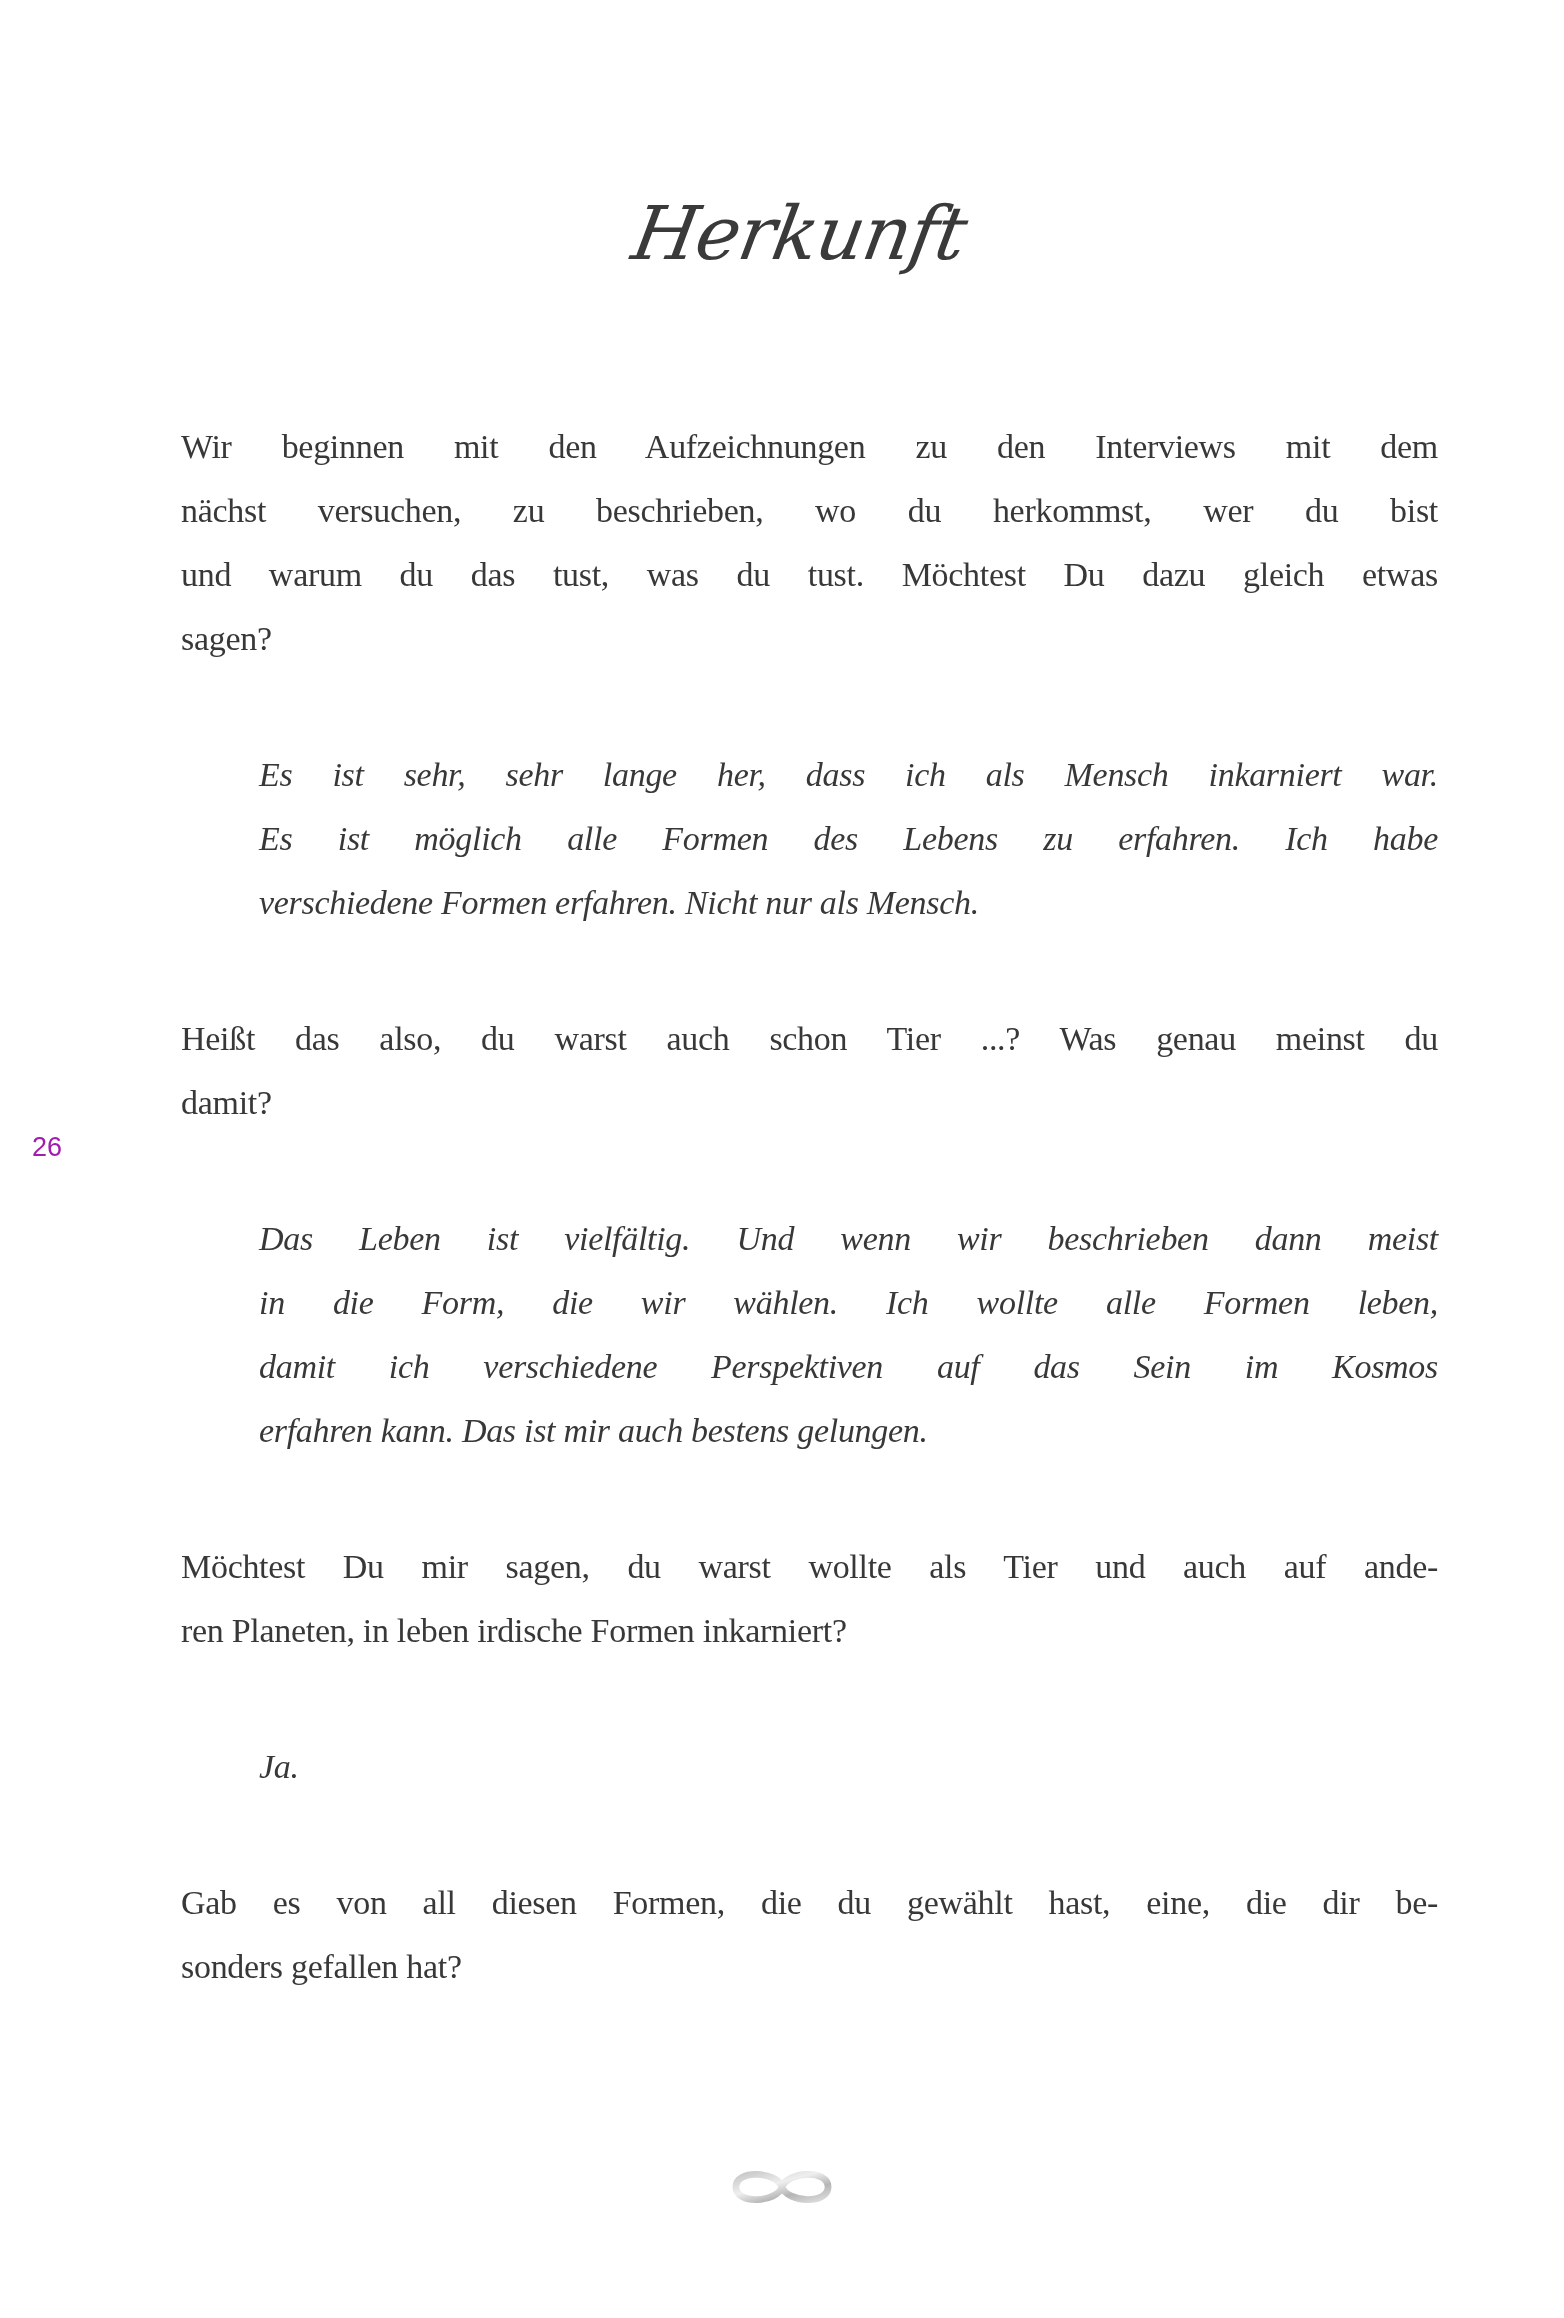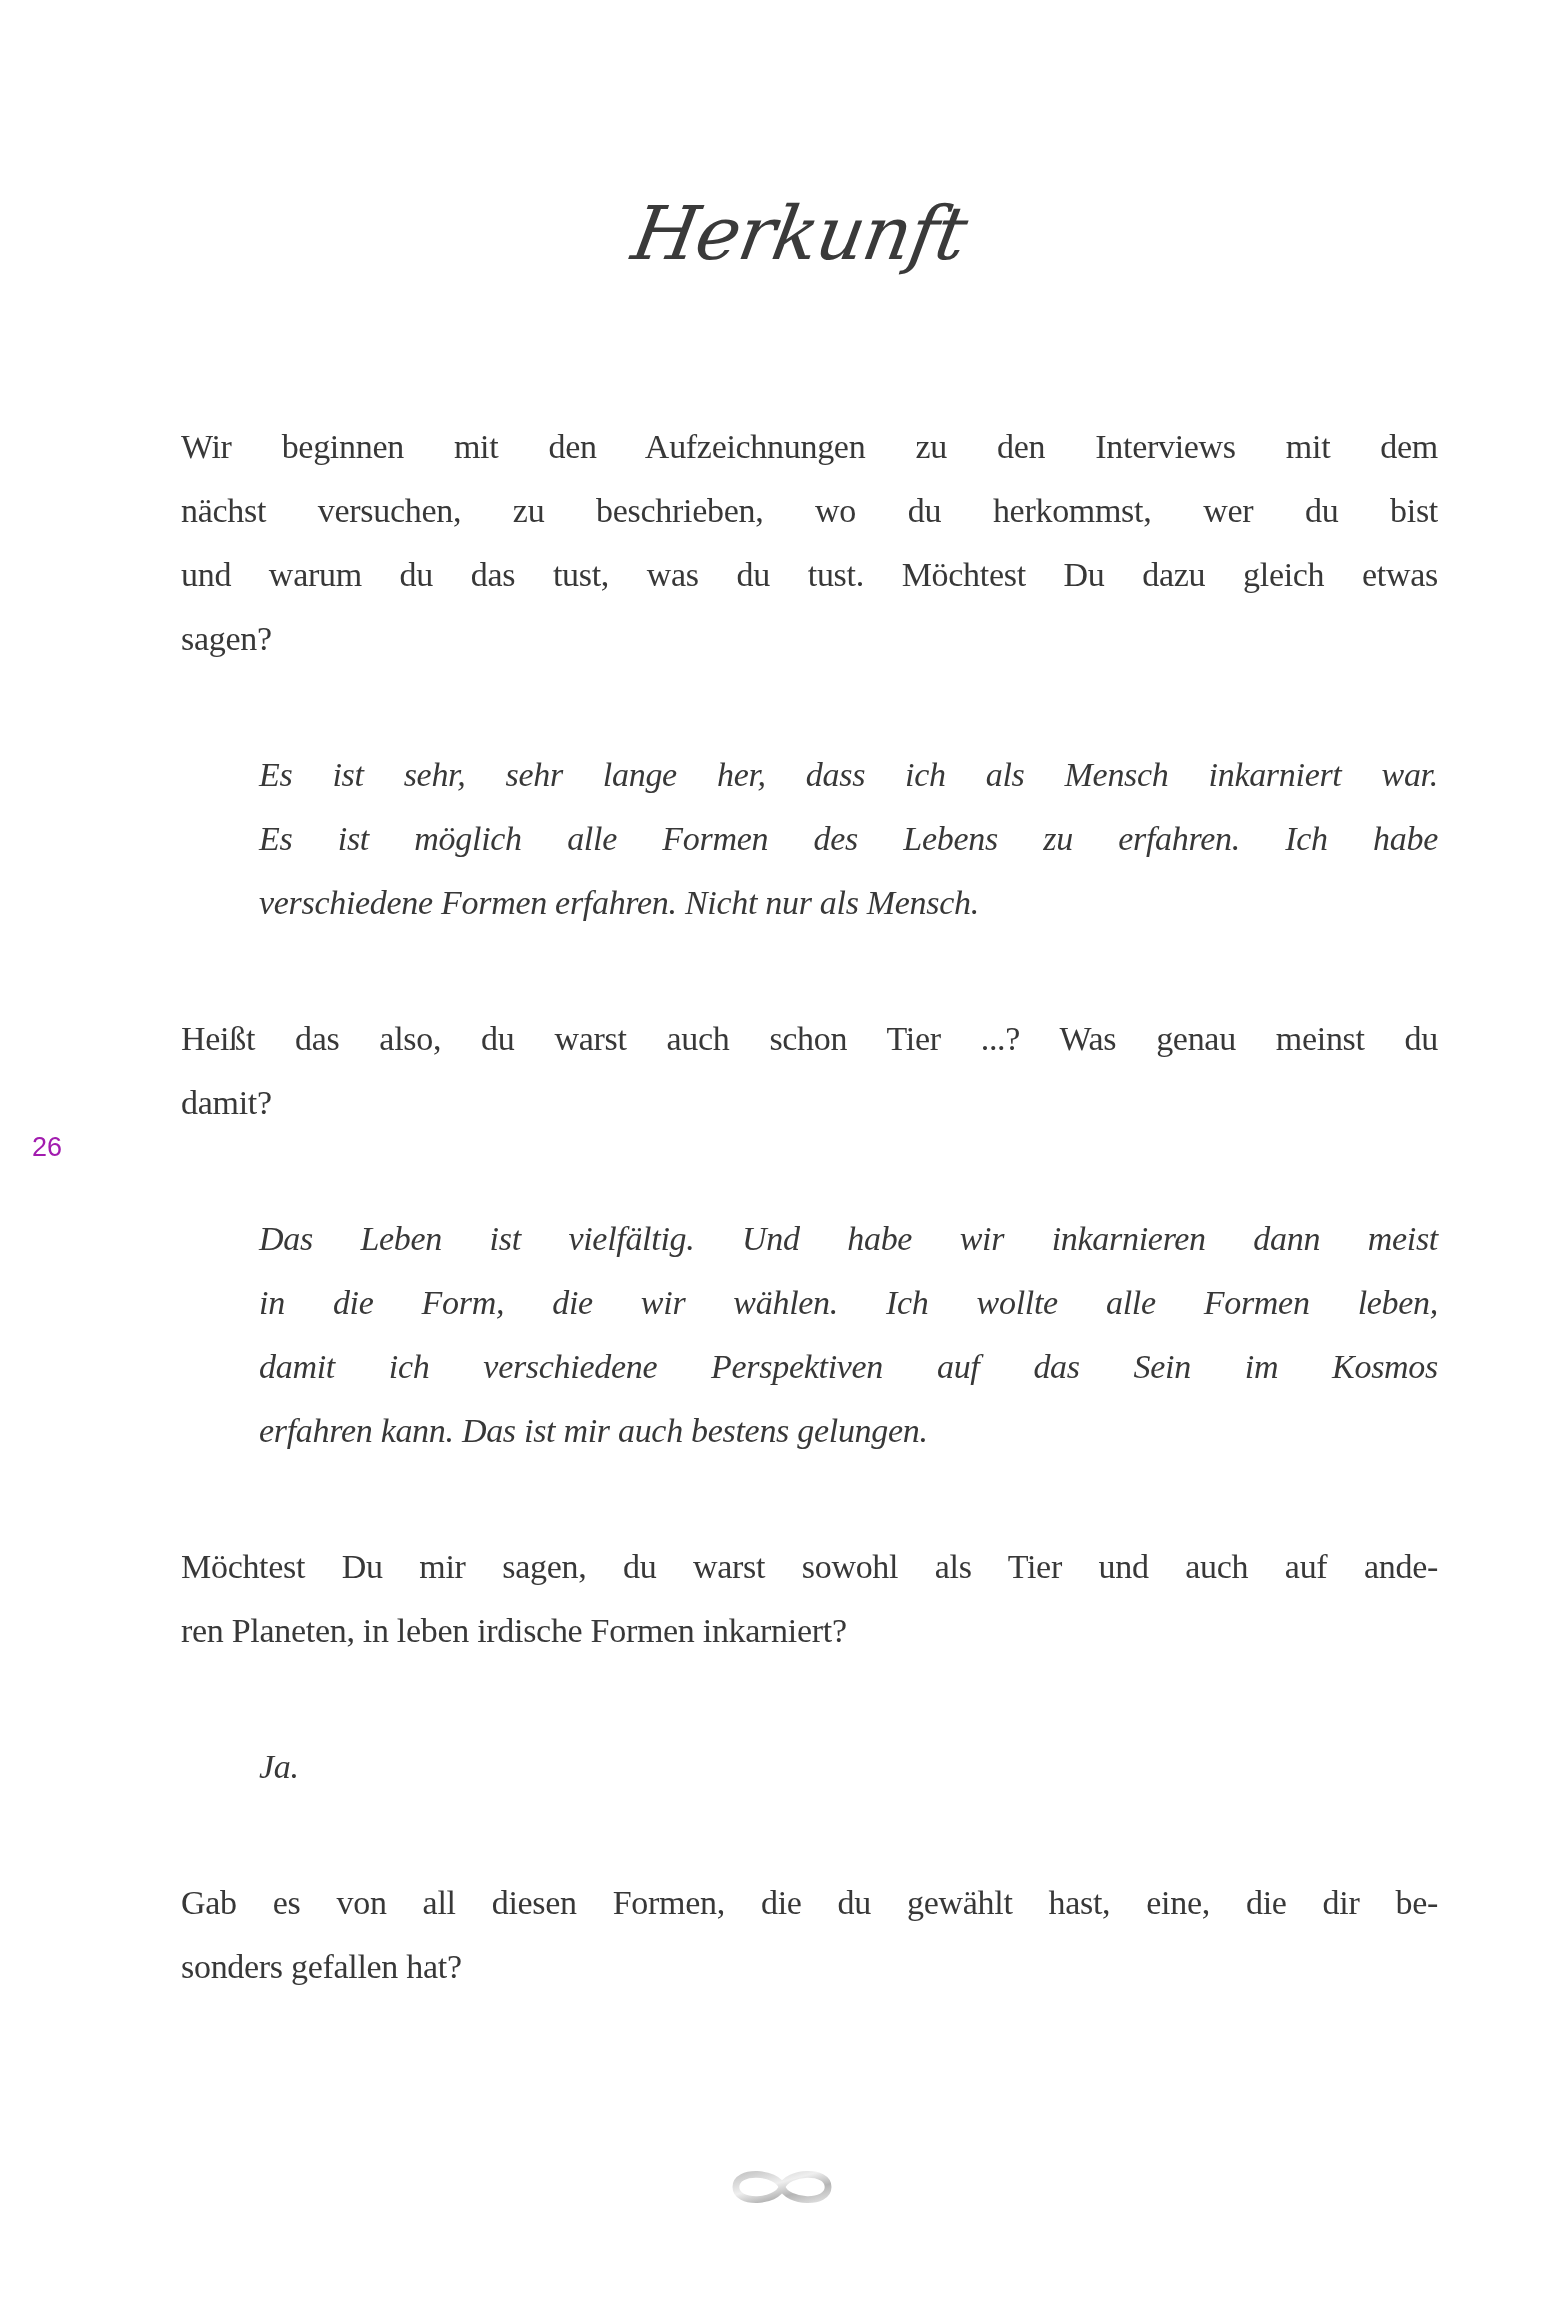--- a/index.html
+++ b/index.html
@@ -78,27 +78,27 @@
       <div class="para answer">
         <div class="line">Es ist sehr, sehr lange her, dass ich als Mensch inkarniert war.</div>
         <div class="line">Es ist möglich alle Formen des Lebens zu erfahren. Ich habe</div>
         <div class="line last">verschiedene Formen erfahren. Nicht nur als Mensch.</div>
       </div>
       <div class="para question">
         <div class="line">Heißt das also, du warst auch schon Tier ...? Was genau meinst du</div>
         <div class="line last">damit?</div>
       </div>
       <div class="para answer">
-        <div class="line">Das Leben ist vielfältig. Und habe wir inkarnieren dann meist</div>
+        <div class="line">Das Leben ist vielfältig. Und wenn wir beschrieben dann meist</div>
         <div class="line">in die Form, die wir wählen. Ich wollte alle Formen leben,</div>
         <div class="line">damit ich verschiedene Perspektiven auf das Sein im Kosmos</div>
         <div class="line last">erfahren kann. Das ist mir auch bestens gelungen.</div>
       </div>
       <div class="para question">
-        <div class="line">Möchtest Du mir sagen, du warst sowohl als Tier und auch auf ande-</div>
+        <div class="line">Möchtest Du mir sagen, du warst wollte als Tier und auch auf ande-</div>
         <div class="line last">ren Planeten, in leben irdische Formen inkarniert?</div>
       </div>
       <div class="para answer">
         <div class="line last">Ja.</div>
       </div>
       <div class="para question">
         <div class="line">Gab es von all diesen Formen, die du gewählt hast, eine, die dir be-</div>
         <div class="line last">sonders gefallen hat?</div>
       </div>
     </div>

